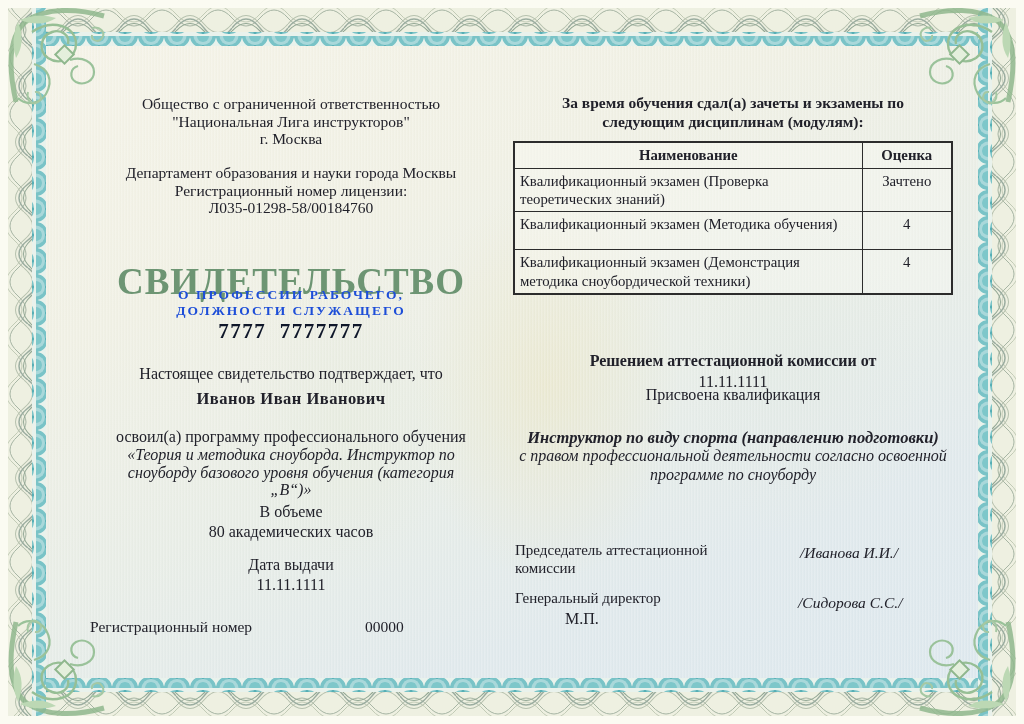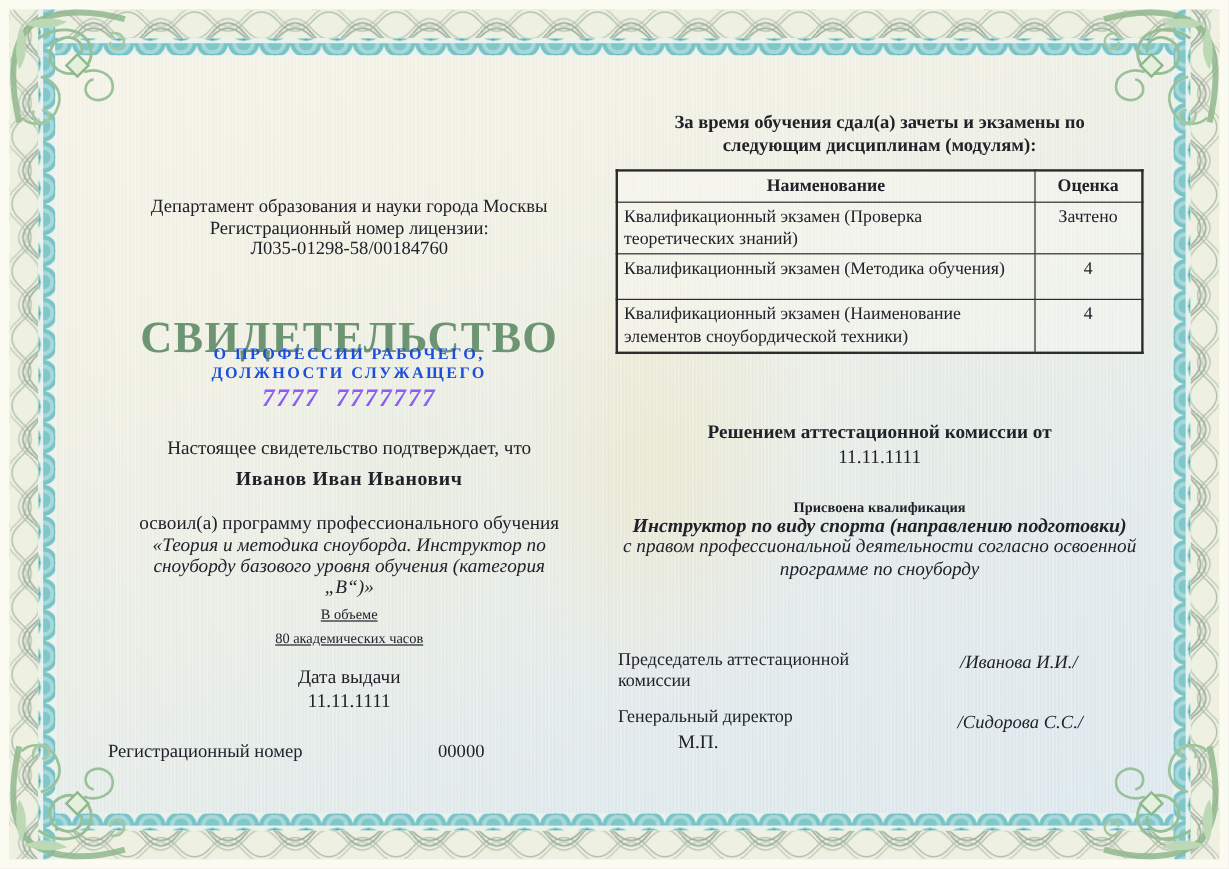--- a/index.html
+++ b/index.html
@@ -27,46 +27,46 @@
   .content{position:absolute;inset:0;}
   .abs{position:absolute;}
   .center{text-align:center;}
 
   
   .col-left{left:86px;width:410px;}
   .org-block{top:95px;font-size:15.5px;line-height:17.5px;}
   .dept-block{top:164px;font-size:15.5px;line-height:17.5px;}
   .cert-title{top:260px;font-size:37px;font-weight:700;letter-spacing:1px;color:#6d9573;}
   .cert-subtitle{top:287px;font-size:13.5px;font-weight:700;letter-spacing:2px;color:#1d4ed8;line-height:16px;}
-  .cert-number{top:319px;font-size:21px;font-weight:700;color:#8b5cf6;white-space:pre;letter-spacing:1.5px;font-style:italic;}
+  .cert-number{top:319px;font-size:21px;font-weight:700;color:#0f172a;white-space:pre;letter-spacing:1.5px;}
   .confirm-line{top:365px;font-size:16px;}
   .holder-name{top:389px;font-size:16.5px;font-weight:700;letter-spacing:0.5px;}
   .program-intro{top:428px;font-size:16px;}
   .program-name{top:446px;font-size:16px;font-style:italic;line-height:17.5px;width:366px;left:108px;}
-  .volume-block{top:502px;font-size:12px;line-height:20px;text-decoration:underline;}
+  .volume-block{top:502px;font-size:16px;line-height:20px;}
   .date-label{top:556px;font-size:16px;}
   .date-value{top:576px;font-size:16px;}
   .reg-row{top:618px;left:90px;width:420px;height:20px;}
   .reg-row .reg-label{position:absolute;left:0;top:0;font-size:15.5px;}
   .reg-row .reg-value{position:absolute;left:275px;top:0;font-size:15.5px;}
 
   
   .col-right{left:513px;width:440px;}
   .exams-heading{top:94px;font-size:15.5px;font-weight:700;line-height:18.5px;width:400px;left:533px;}
   .exams-table-wrap{top:141px;}
   table.exams{border-collapse:collapse;width:440px;border:2px solid #2c2c2c;background:rgba(252,252,246,0.35);}
   table.exams th, table.exams td{border:1.5px solid #2c2c2c;font-size:14.8px;line-height:1.25;padding:3px 5px;vertical-align:top;box-sizing:border-box;}
   table.exams th{font-weight:700;text-align:center;height:26px;}
   table.exams td.grade{text-align:center;width:90px;}
   table.exams tr.r1 td{height:34px;}
   table.exams tr.r2 td{height:38px;}
   table.exams tr.r3 td{height:38px;}
   .commission-heading{top:352px;font-size:16px;font-weight:700;}
   .commission-date{top:373px;font-size:16px;}
-  .qual-heading{top:416px;font-size:12px;font-weight:700;}
+  .qual-heading{top:386px;font-size:16px;font-weight:400;}
   .qual-name{top:428px;font-size:16.5px;font-weight:700;font-style:italic;}
   .qual-note{top:447px;font-size:16px;font-style:italic;line-height:18.5px;}
   .sig-title-1{top:541px;left:515px;width:235px;font-size:15px;line-height:18px;}
   .sig-name-1{top:544px;left:800px;font-size:15.5px;font-style:italic;}
   .sig-title-2{top:590px;left:515px;width:260px;font-size:15px;}
   .sig-name-2{top:594px;left:798px;font-size:15.5px;font-style:italic;}
   .stamp-label{top:610px;left:565px;font-size:16px;}
 </style>
 </head>
 <body>
@@ -127,20 +127,25 @@
     </g>
 
     <use href="#corner" transform="translate(6,6)"></use>
     <use href="#corner" transform="translate(1018,6) scale(-1,1)"></use>
     <use href="#corner" transform="translate(6,718) scale(1,-1)"></use>
     <use href="#corner" transform="translate(1018,718) scale(-1,-1)"></use>
   </svg>
 
   <div class="content">
 
+    <div class="abs col-left org-block center">
+      <div>Общество с ограниченной ответственностью</div>
+      <div>"Национальная Лига инструкторов"</div>
+      <div>г. Москва</div>
+    </div>
 
     <div class="abs col-left dept-block center">
       <div>Департамент образования и науки города Москвы</div>
       <div>Регистрационный номер лицензии:</div>
       <div>Л035-01298-58/00184760</div>
     </div>
 
     <div class="abs col-left cert-title center">СВИДЕТЕЛЬСТВО</div>
 
     <div class="abs col-left cert-subtitle center">
@@ -184,21 +189,21 @@
         <tbody>
           <tr class="r1">
             <td>Квалификационный экзамен (Проверка теоретических знаний)</td>
             <td class="grade">Зачтено</td>
           </tr>
           <tr class="r2">
             <td>Квалификационный экзамен (Методика обучения)</td>
             <td class="grade">4</td>
           </tr>
           <tr class="r3">
-            <td>Квалификационный экзамен (Наименование элементов сноубордической техники)</td>
+            <td>Квалификационный экзамен (Демонстрация методика сноубордической техники)</td>
             <td class="grade">4</td>
           </tr>
         </tbody>
       </table>
     </div>
 
     <div class="abs col-right commission-heading center">Решением аттестационной комиссии от</div>
     <div class="abs col-right commission-date center">11.11.1111</div>
 
     <div class="abs col-right qual-heading center">Присвоена квалификация</div>

